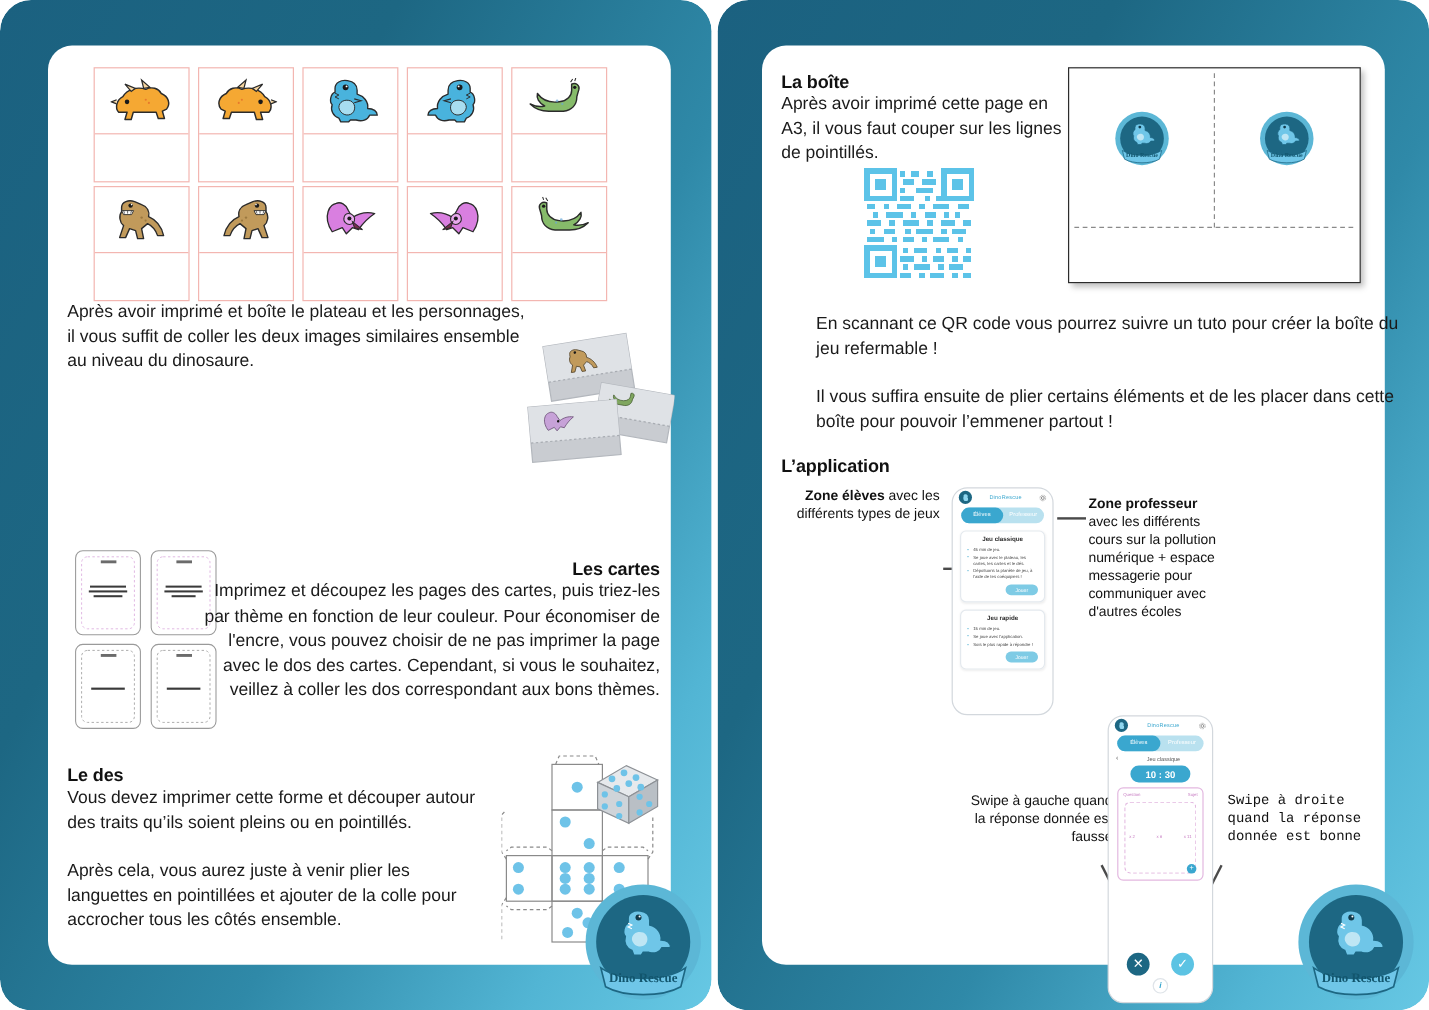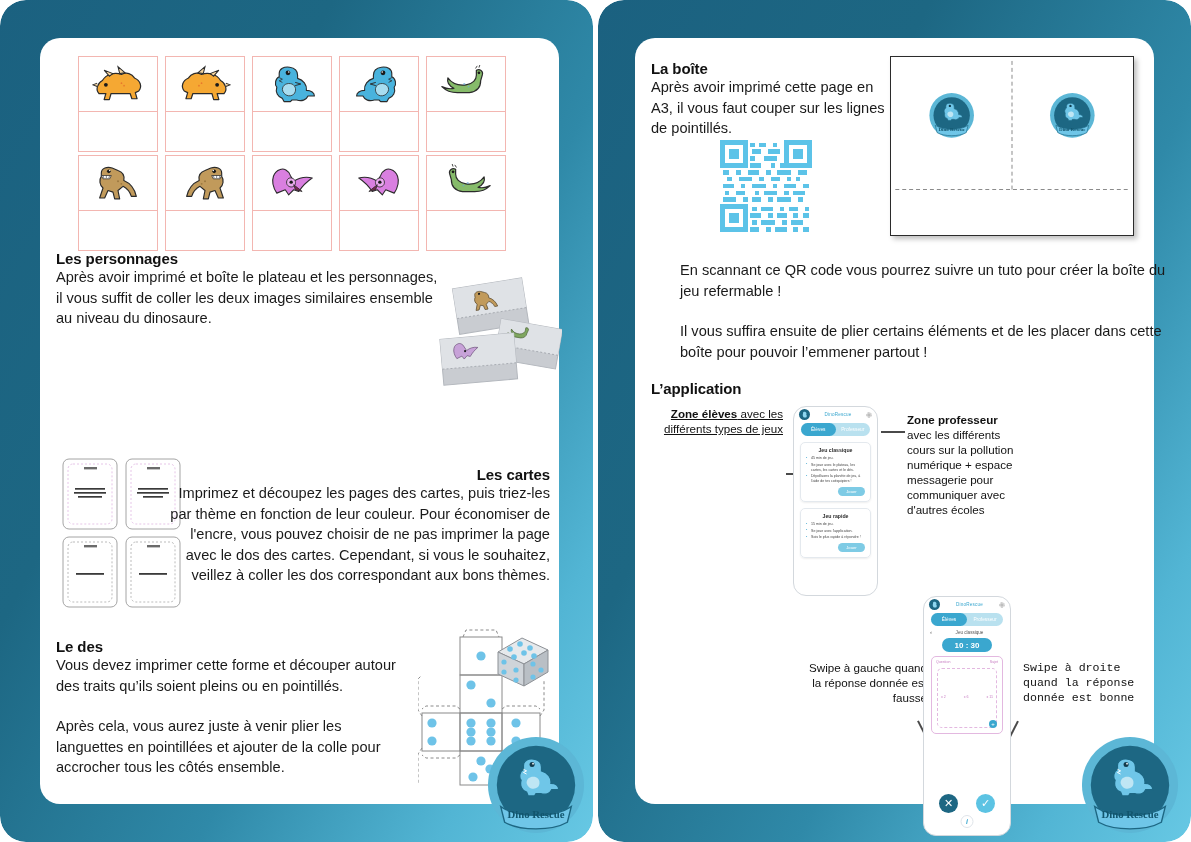--- a/index.html
+++ b/index.html
@@ -132,21 +132,21 @@
   .sec-qr-text {
     position: absolute; left: 16px; top: 222px; width: 492px; margin-left: 29px;
   }
   .sec-app-title {
     position: absolute; left: 16px; top: 342px;
   }
 
   .ann-eleves {
     position: absolute; left: 18px; top: 368px; width: 130px;
     text-align: right;
-    font-size: 11.6px; line-height: 15px; color: #111; text-decoration: underline;
+    font-size: 11.6px; line-height: 15px; color: #111;
   }
   .ann-prof {
     position: absolute; left: 272px; top: 374px; width: 122px;
     font-size: 11.6px; line-height: 15px; color: #111;
   }
   .ann-swipe-l {
     position: absolute; left: 174px; top: 622px; width: 118px;
     text-align: right; font-size: 11.6px; line-height: 15px; color: #111;
   }
   .ann-swipe-r {
@@ -412,21 +412,20 @@
             <path d="M41 4 L43 1 M45 3 L46 0" stroke="#2b2b2b" stroke-width="1"></path>
             <circle cx="28" cy="22" r="1.3" fill="#6aa8d8" opacity=".7"></circle>
             <circle cx="33" cy="25" r="1.1" fill="#6aa8d8" opacity=".7"></circle>
           </svg>
             </div>
           <div class="bot"></div>
         </div>
       </div>
 
       <div class="sec-personnages">
-        <div class="h-title">Les personnages</div>
         <div class="body-txt">Après avoir imprimé et boîte le plateau et les personnages, il vous suffit de coller les deux images similaires ensemble au niveau du dinosaure.</div>
         <span class="blank-line"></span>
       </div>
 
       <div class="photos-stand">
         <svg viewBox="0 0 124 116" width="124" height="116">
           <g transform="rotate(-9 60 38)">
             <rect x="18" y="12" width="70" height="46" fill="#c9ccd1" stroke="#b3b7bd"></rect>
             <rect x="18" y="12" width="70" height="30" fill="#dfe2e6"></rect>
             <path d="M18 42 H88" stroke="#a8acb2" stroke-dasharray="2 2"></path>

